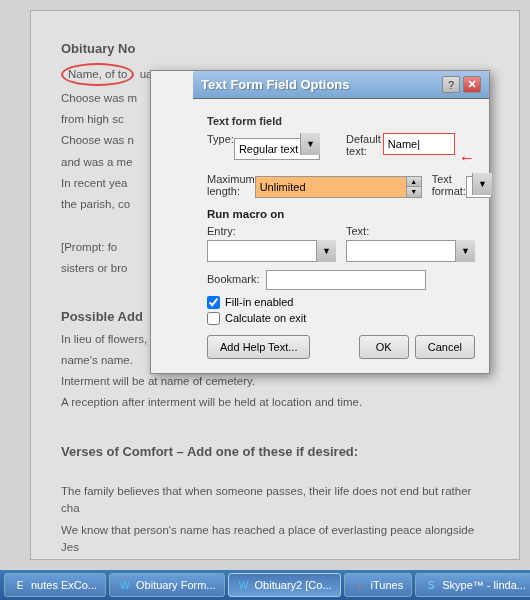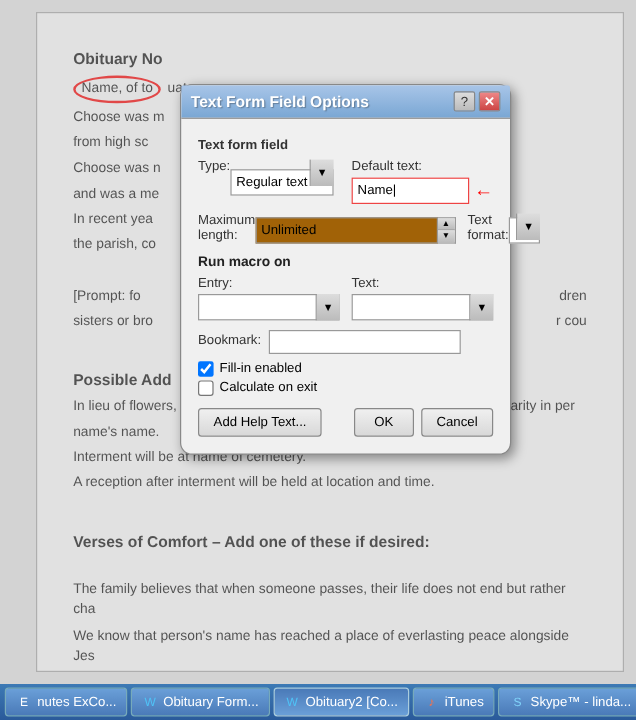--- a/index.html
+++ b/index.html
@@ -60,25 +60,26 @@
       position: absolute;
       top: 0; left: 0; right: 0; bottom: 30px;
       background: rgba(180,180,180,0.4);
     }
 
     
     .dialog {
       position: absolute;
       top: 70px;
       left: 150px;
-      width: 276px;
+      width: 340px;
       background: #f0f0f0;
       border: 1px solid #888;
       box-shadow: 3px 3px 10px rgba(0,0,0,0.4);
-      border-radius: 10px;
+      border-radius: 0;
+      padding-left: 42px;
     }
 
     .dialog-titlebar {
       background: linear-gradient(to bottom, #a8c5e8, #7aa7d4);
       padding: 5px 8px;
       display: flex;
       align-items: center;
       justify-content: space-between;
       border-bottom: 1px solid #666;
       border-radius: 2px 2px 0 0;
@@ -200,21 +201,21 @@
     }
 
     .number-input-wrapper {
       display: flex;
       align-items: center;
     }
 
     .number-input {
       height: 22px;
       border: 1px solid #999;
-      background: #a16207;
+      background: #fdba74;
       padding: 0 4px;
       font-size: 11px;
       flex: 1;
     }
 
     .spinner-btns {
       display: flex;
       flex-direction: column;
       border: 1px solid #999;
       border-left: none;
@@ -432,21 +433,21 @@
       <div class="col">
         <div class="field-label">Type:</div>
         <div class="select-wrapper">
           <select class="select-input">
             <option>Regular text</option>
           </select>
           <div class="select-arrow">▼</div>
         </div>
       </div>
       <div class="col" style="position:relative;flex-direction:row;align-items:flex-start;">
-        <div style="flex:1;display:flex;flex-direction:column;">
+        <div style="flex:1;display:flex;">
           <div class="field-label">Default text:</div>
           <input type="text" class="text-input highlighted" value="Name|" style="">
         </div>
         <span class="arrow-indicator">←</span>
       </div>
     </div>
 
     <div class="row-2col">
       <div class="col">
         <div class="field-label">Maximum length:</div>

